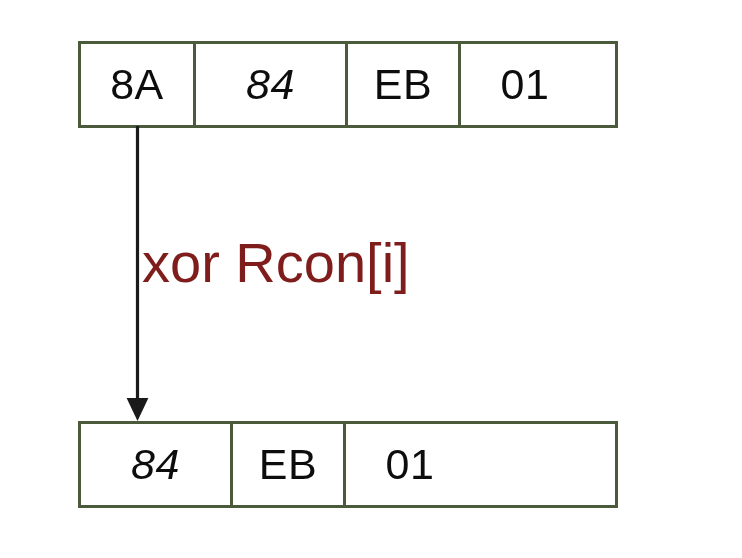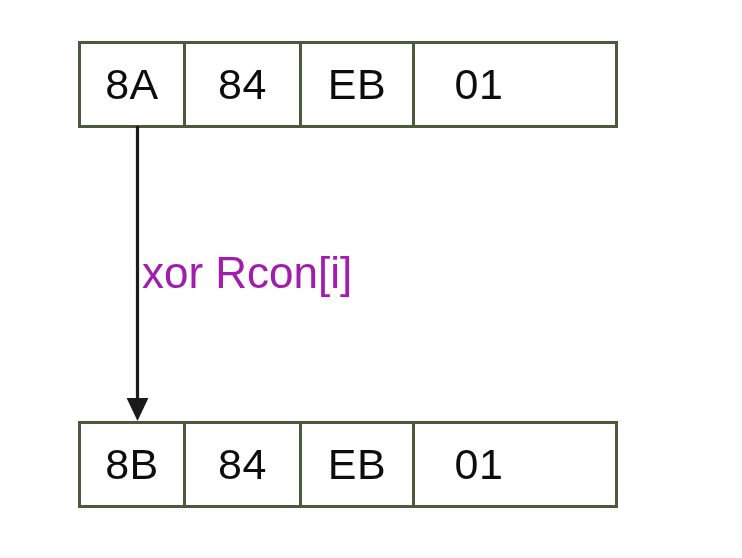--- a/index.html
+++ b/index.html
@@ -40,44 +40,44 @@
     border-right: 3px solid #4a5a3a;
     background: #ffffff;
     font-size: 43px;
     line-height: 1;
     letter-spacing: 0.5px;
     color: #0d0d0d;
     font-family: "Liberation Sans", sans-serif;
   }
   .byte-cell:last-child { border-right: none; }
 
-  .byte-row .c0 { width: 105px; }
-  .byte-row .c1 { width: 116px; }
+  .byte-row .c0 { width: 115px; }
+  .byte-row .c1 { width: 152px; font-style: italic; }
   .byte-row .c2 { width: 113px; }
   .byte-row .c3 { width: 128px; }
 
   
   #arrow-svg {
     position: absolute;
     left: 118px;
     top: 126px;
     width: 44px;
     height: 299px;
     overflow: visible;
   }
 
   
   #op-label {
     position: absolute;
     left: 142px;
-    top: 248px;
-    font-size: 44px;
+    top: 232px;
+    font-size: 56px;
     line-height: 1.12;
     white-space: nowrap;
-    color: #a21caf;
+    color: #7f1d1d;
     font-family: "Liberation Sans", sans-serif;
   }
 </style>
 </head>
 <body>
 
 <div id="canvas">
 
   <div class="byte-row" id="row-input">
     <div class="byte-cell c0">
@@ -95,23 +95,20 @@
   </div>
 
   <svg id="arrow-svg" viewBox="0 0 44 299">
     <line x1="19.5" y1="0" x2="19.5" y2="273" stroke="#1a1a1a" stroke-width="3.2"></line>
     <polygon points="19.5,295 8.6,272 30.4,272" fill="#1a1a1a"></polygon>
   </svg>
 
   <div id="op-label">xor Rcon[i]</div>
 
   <div class="byte-row" id="row-output">
-    <div class="byte-cell c0">
-      <span>8B</span>
-    </div>
     <div class="byte-cell c1">
       <span>84</span>
     </div>
     <div class="byte-cell c2">
       <span>EB</span>
     </div>
     <div class="byte-cell c3">
       <span>01</span>
     </div>
   </div>

